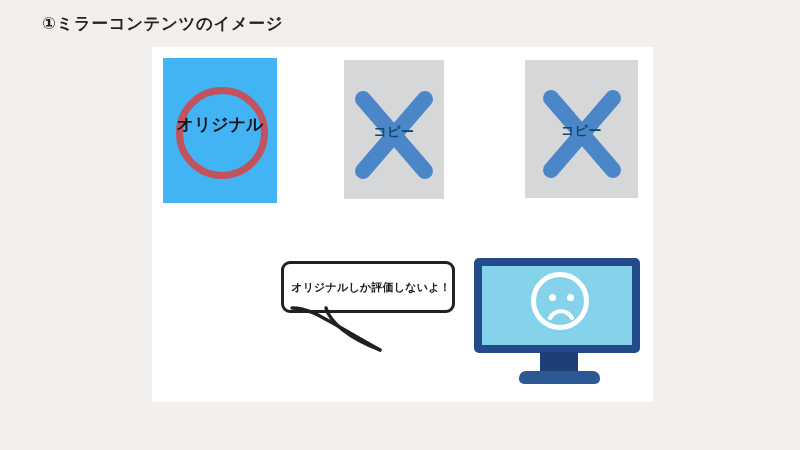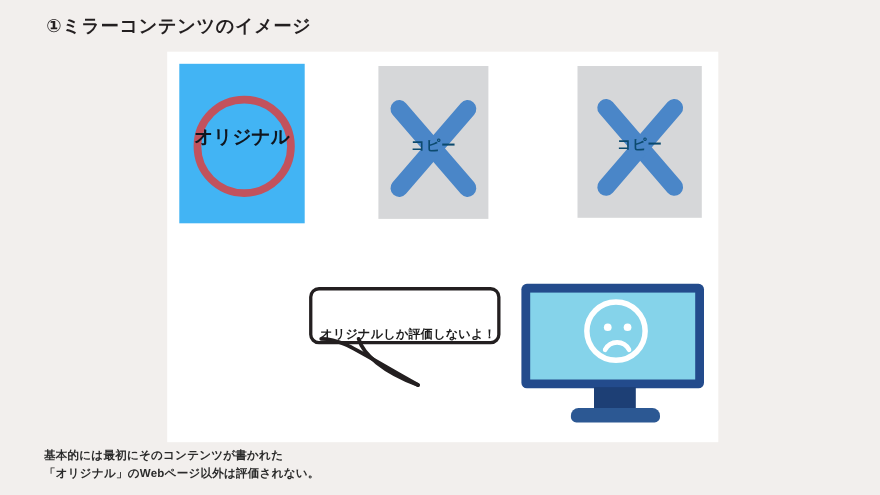--- a/index.html
+++ b/index.html
@@ -121,21 +121,20 @@
   .bubble-text {
     position: absolute;
     left: 0;
     top: 16px;
     width: 174px;
     text-align: center;
     font-size: 11px;
     font-weight: bold;
     color: #1b1b1b;
     letter-spacing: 0.2px;
-    margin-top: 16px;
   }
   .bubble-tail {
     position: absolute;
     left: 290px;
     top: 305px;
     width: 100px;
     height: 50px;
   }
 
   
@@ -261,18 +260,14 @@
         <div class="eye eye-right"></div>
         <svg class="mouth" viewBox="0 0 26 14">
           <path d="M2 11 C 7 2, 19 2, 24 11" fill="none" stroke="#ffffff" stroke-width="4.2" stroke-linecap="round"></path>
         </svg>
       </div>
     </div>
   </div>
   <div class="monitor-neck"></div>
   <div class="monitor-base"></div>
 
-  <div class="caption">
-    <span>基本的には最初にそのコンテンツが書かれた</span>
-    <span>「オリジナル」のWebページ以外は評価されない。</span>
-  </div>
 
 </div>
 
 </body></html>

